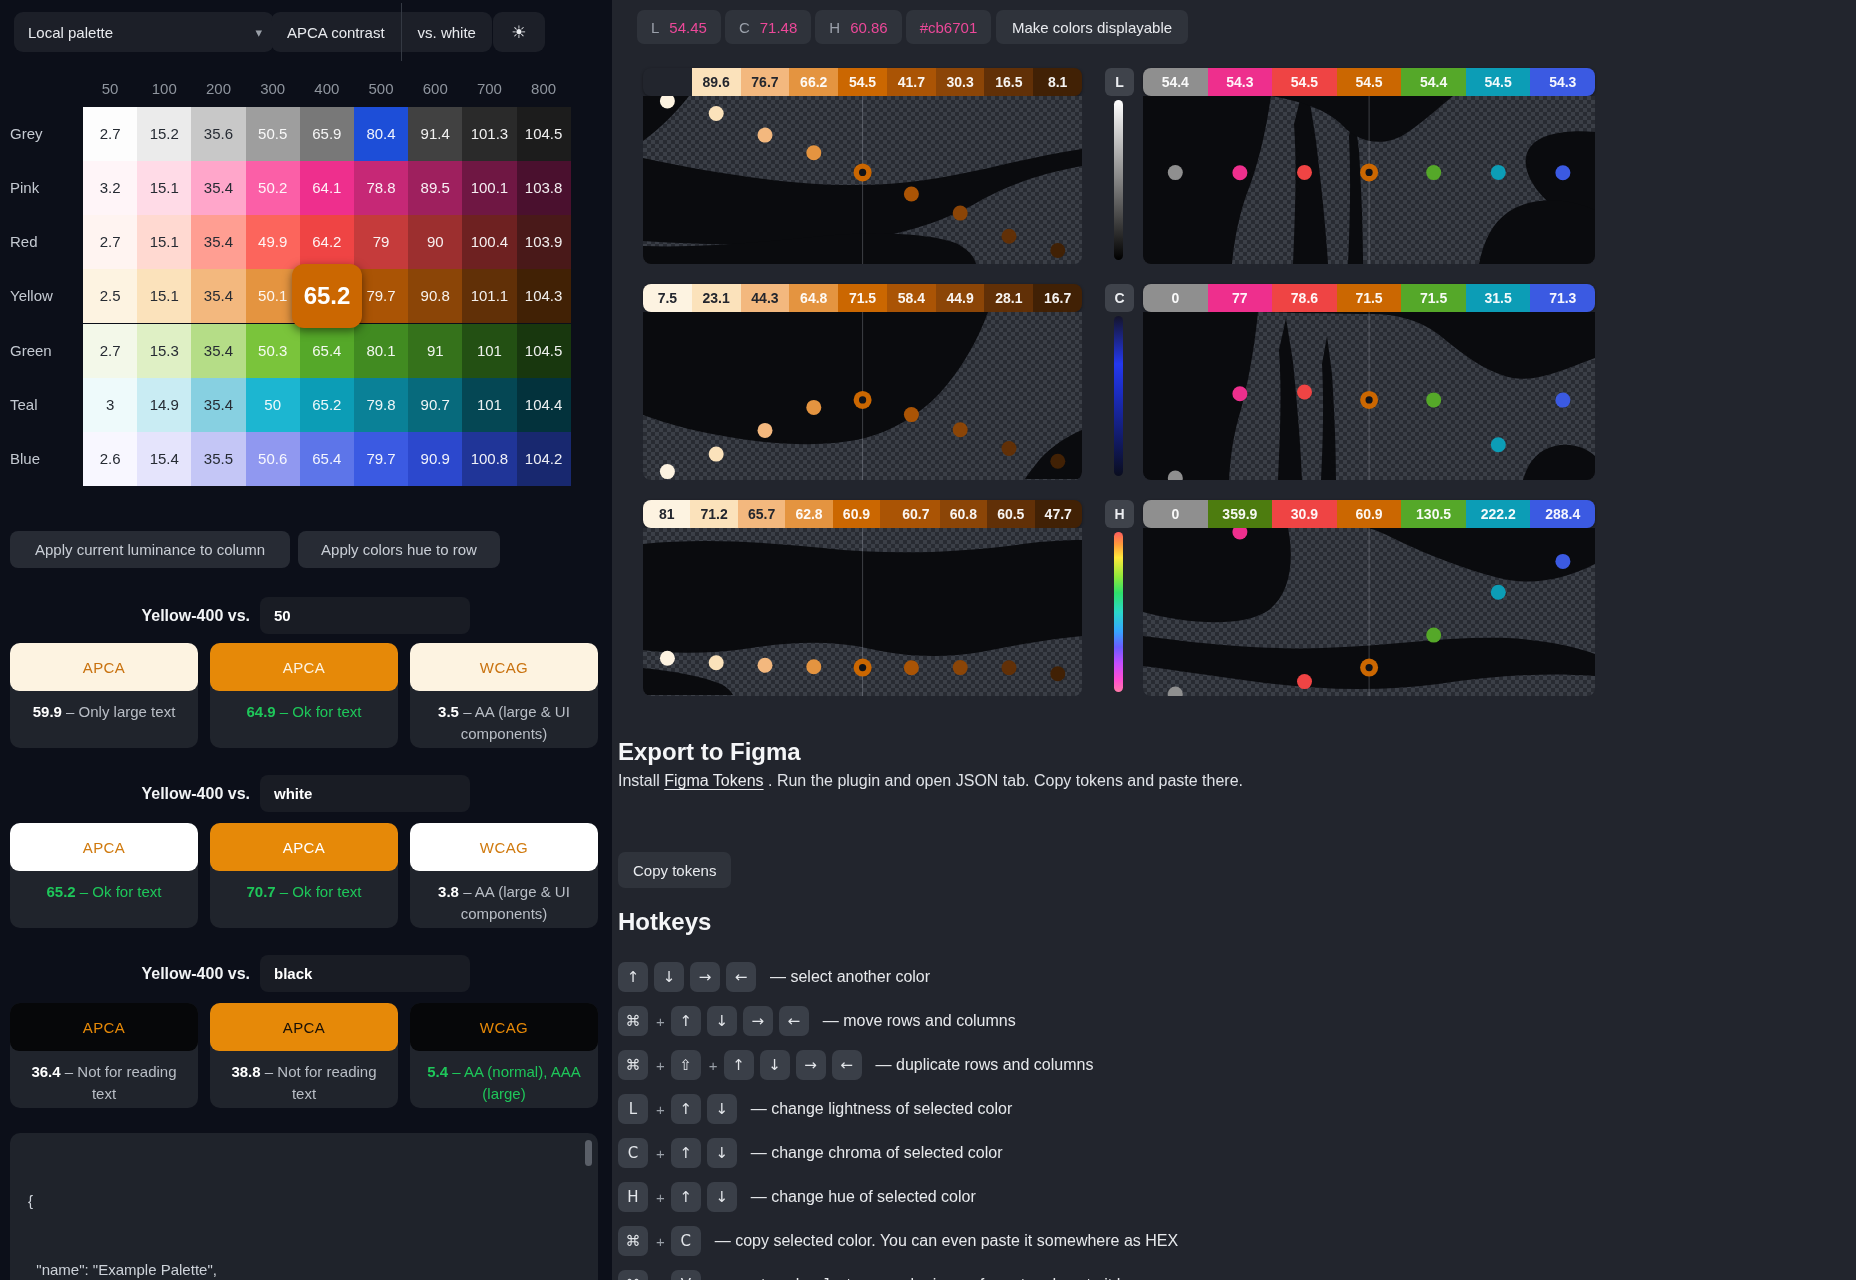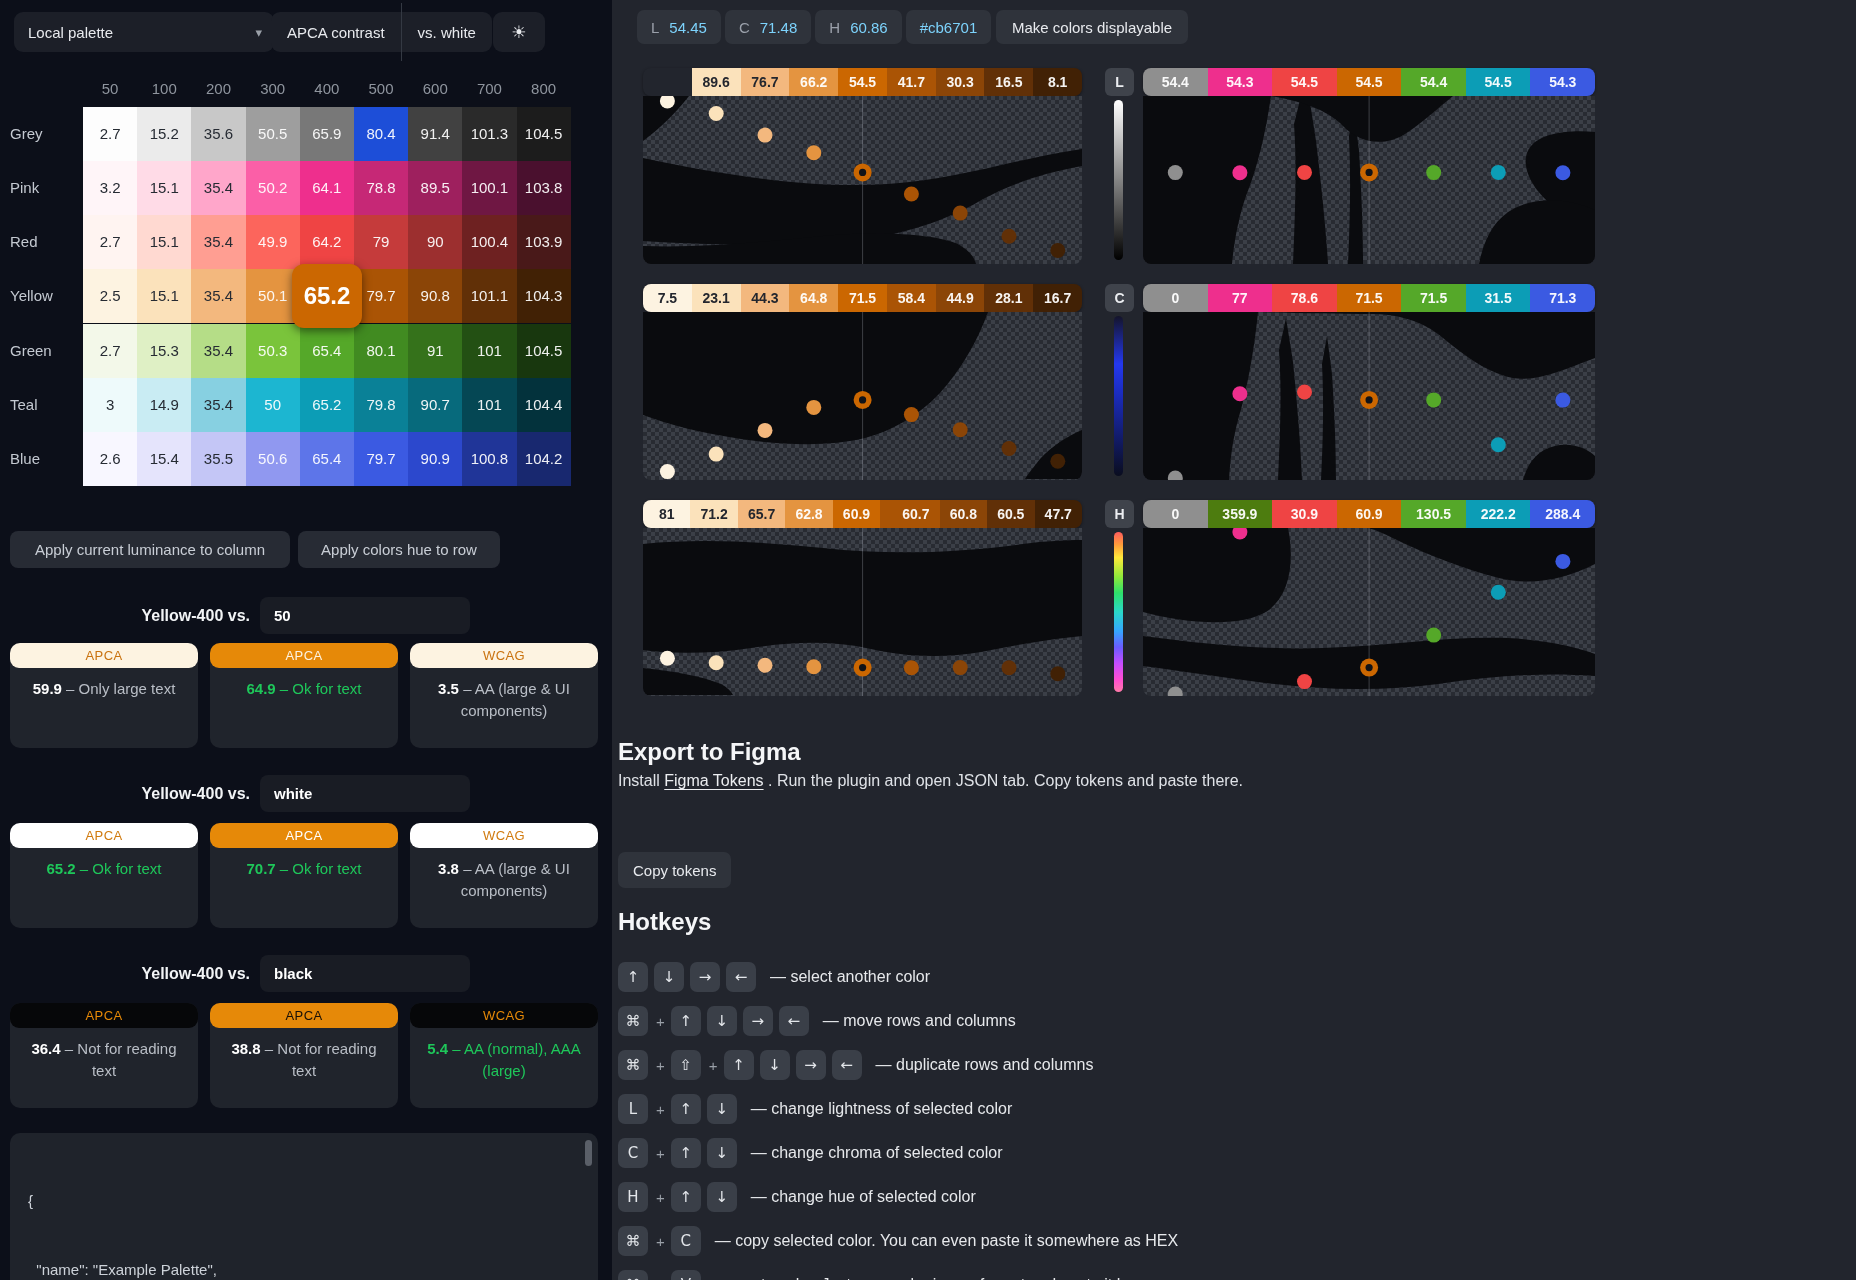--- a/index.html
+++ b/index.html
@@ -20,32 +20,32 @@
   .ct-light{color:rgba(255,255,255,.93)}
   .hidden-text{color:transparent !important}
   .selcell{border-radius:12px;color:#fff;font-weight:bold;font-size:24px;display:flex;
            align-items:center;justify-content:center;box-shadow:0 3px 10px rgba(0,0,0,.5)}
   .applybtn{background:#272b34;border-radius:8px;color:#c9ced6;font-size:15px;display:flex;
             align-items:center;justify-content:center;height:37px}
   .cmplabel{font-size:16px;font-weight:bold;color:#f2f4f6;text-align:right;width:240px;line-height:37px}
   .cmpinput{background:#191c24;border:none;border-radius:8px;color:#fff;font-size:15px;font-weight:600;
             padding:0 14px;width:182px;height:37px;outline:none}
   .card{background:#20242c;border-radius:10px;width:188px;height:105px}
-  .cardhead{height:25px;border-radius:10px 10px 9px 9px;display:flex;align-items:center;
-            justify-content:center;font-size:13px;letter-spacing:.4px}
+  .cardhead{height:48px;border-radius:10px 10px 9px 9px;display:flex;align-items:center;
+            justify-content:center;font-size:15px;letter-spacing:.4px}
   .cardbody{padding:10px 10px 0;text-align:center;font-size:15px;line-height:22px;color:#b9bec6}
   .cardval{font-weight:bold}
   #jsonbox{background:#1f232b;border-radius:10px;color:#cdd2d9;font-size:15px;line-height:23px;
            padding:10px 0 0 18px;white-space:pre}
   #jsonthumb{position:absolute;width:7px;height:26px;border-radius:4px;background:#5a5f68}
   
   .chip{background:#2f333b;border-radius:7px;height:34px;display:flex;align-items:center;
         padding:0 14px;font-size:15px;gap:10px}
   .chiplab{color:#9ba1ab}
-  .chipval{color:#7dd3fc}
+  .chipval{color:#ec4899}
   .btn{background:#2f333b;border-radius:7px;color:#e8eaee;font-size:15px;display:flex;
        align-items:center;justify-content:center}
   .chead{position:absolute;height:28px;display:flex;border-radius:8px;overflow:hidden;
          box-shadow:0 1px 3px rgba(0,0,0,.4)}
   .hc{flex:1;line-height:28px;text-align:center;font-size:14px;font-weight:600}
   .hc-dark{color:#23262e}
   .hc-light{color:rgba(255,255,255,.95)}
   .cbody{position:absolute;border-radius:0 0 8px 8px;overflow:hidden;
          background:repeating-conic-gradient(#3b3f47 0% 25%, #282b32 0% 50%);background-size:8px 8px}
   .cbody svg{display:block}

